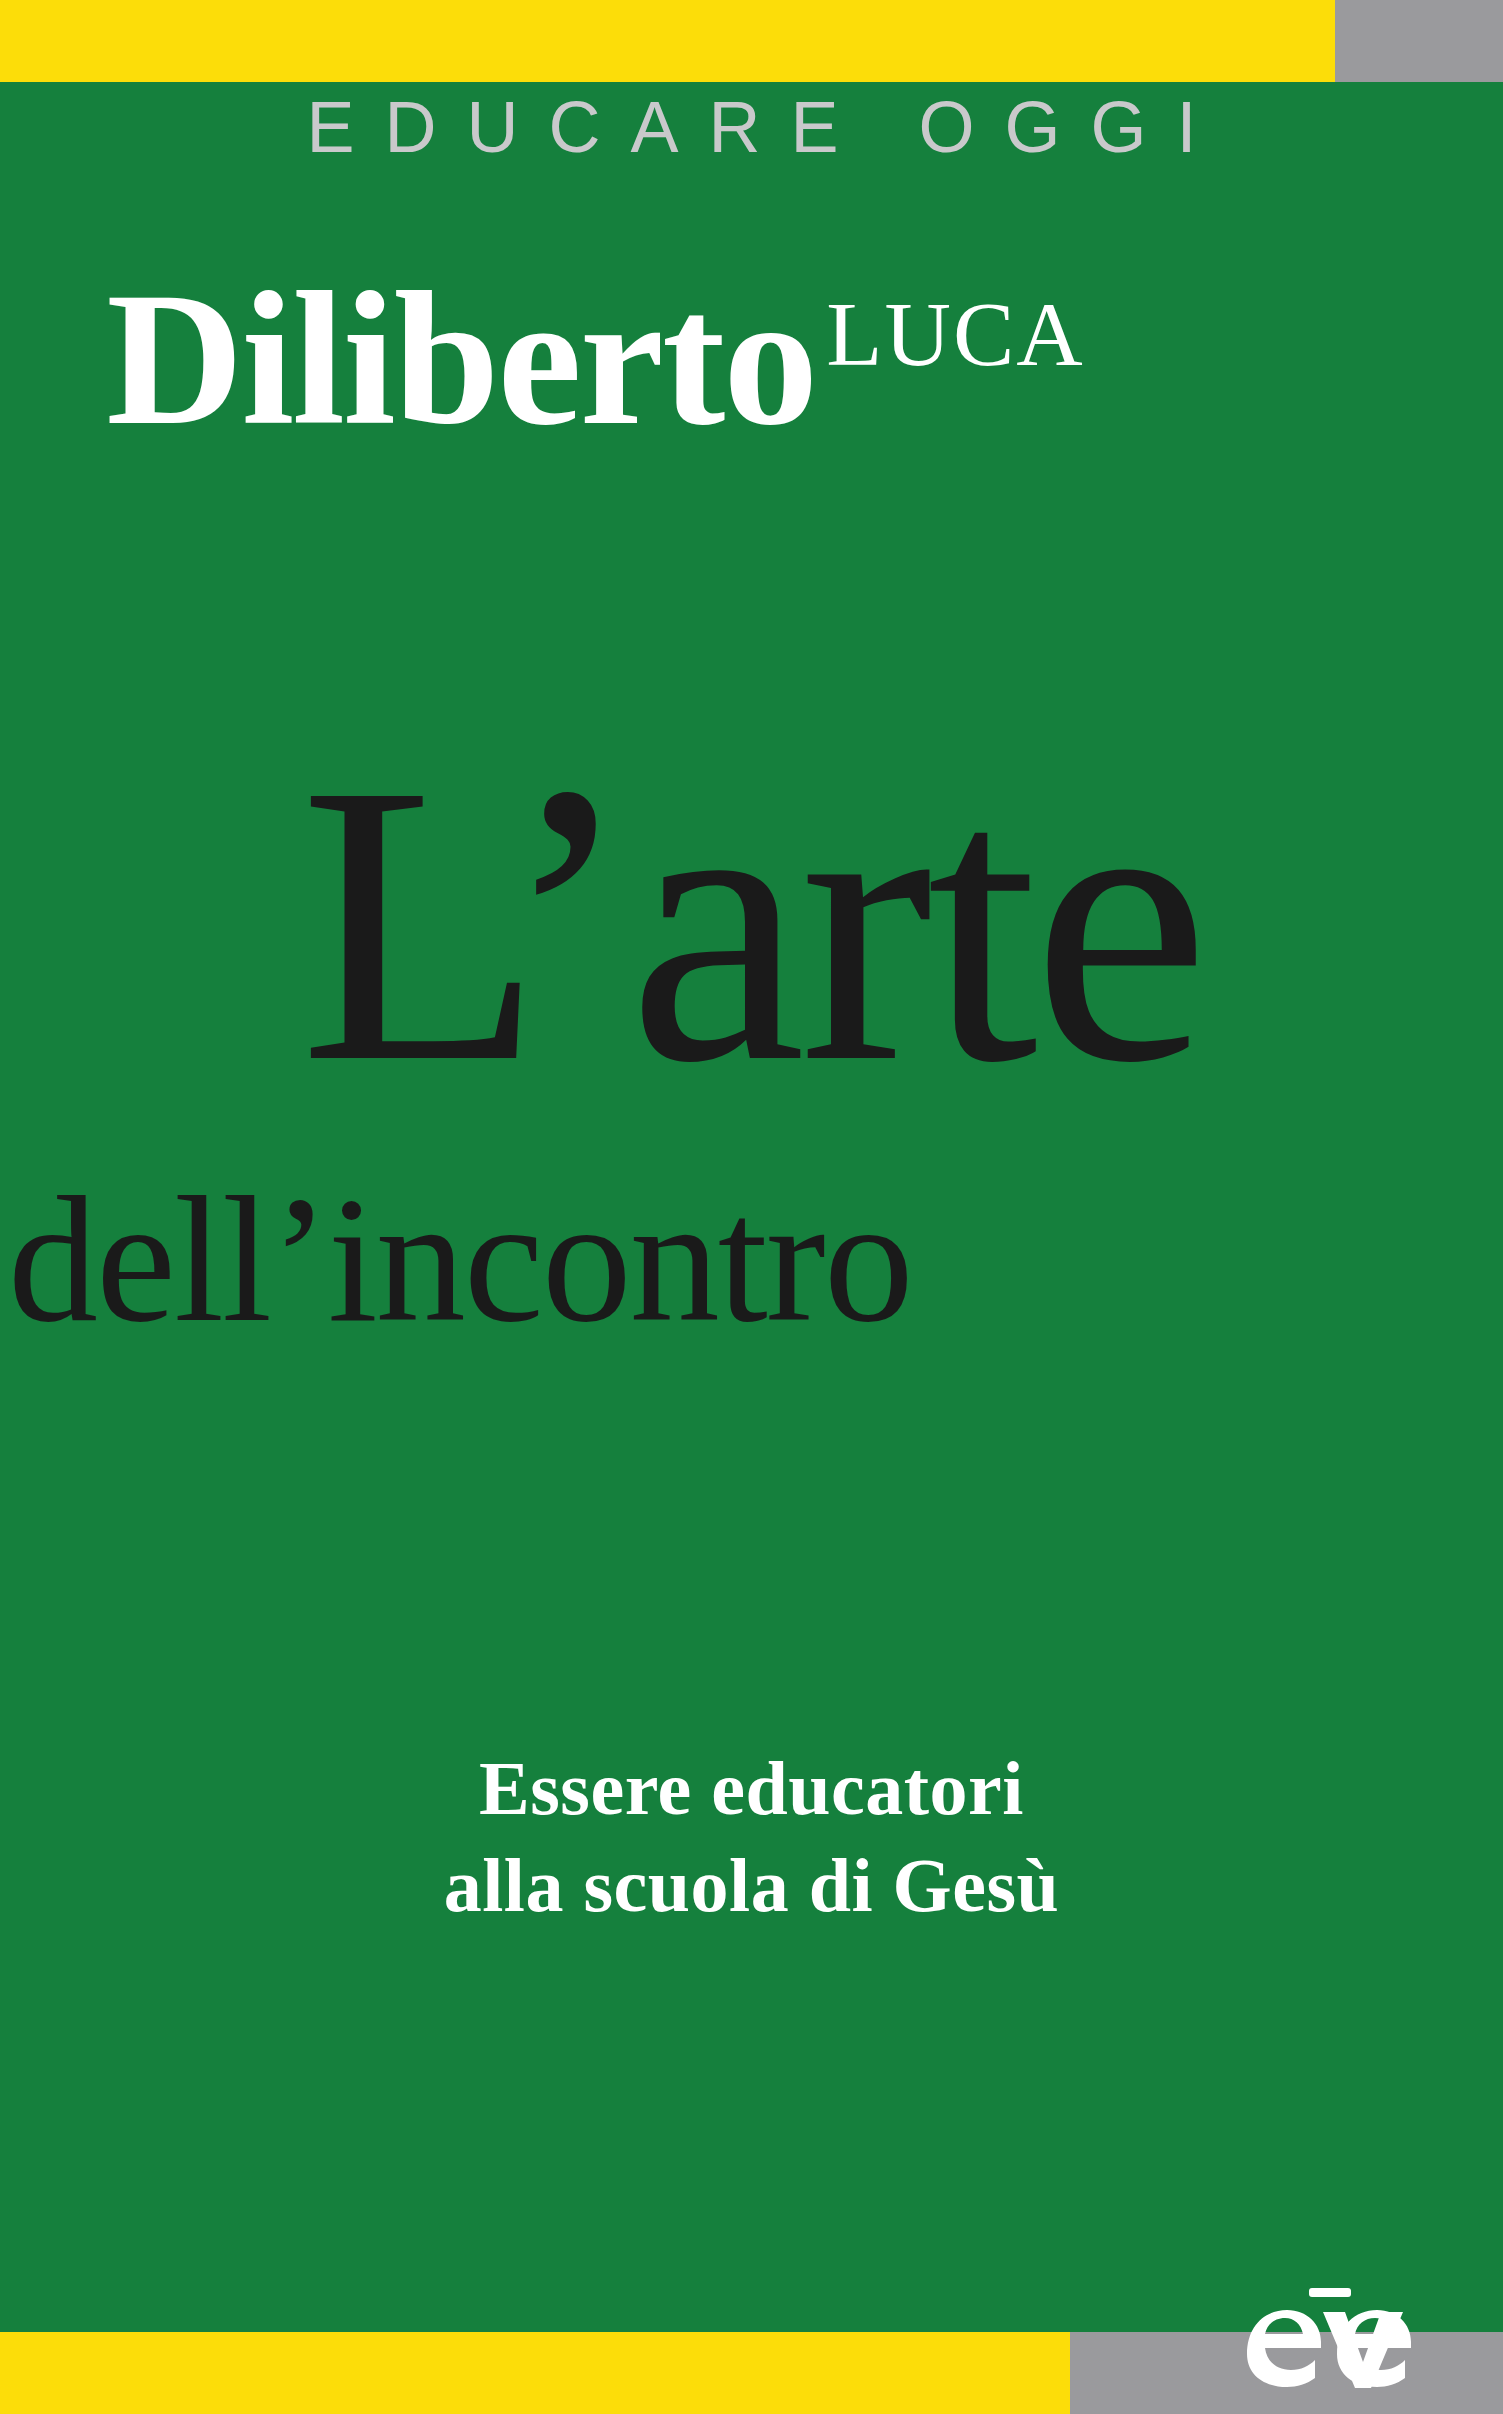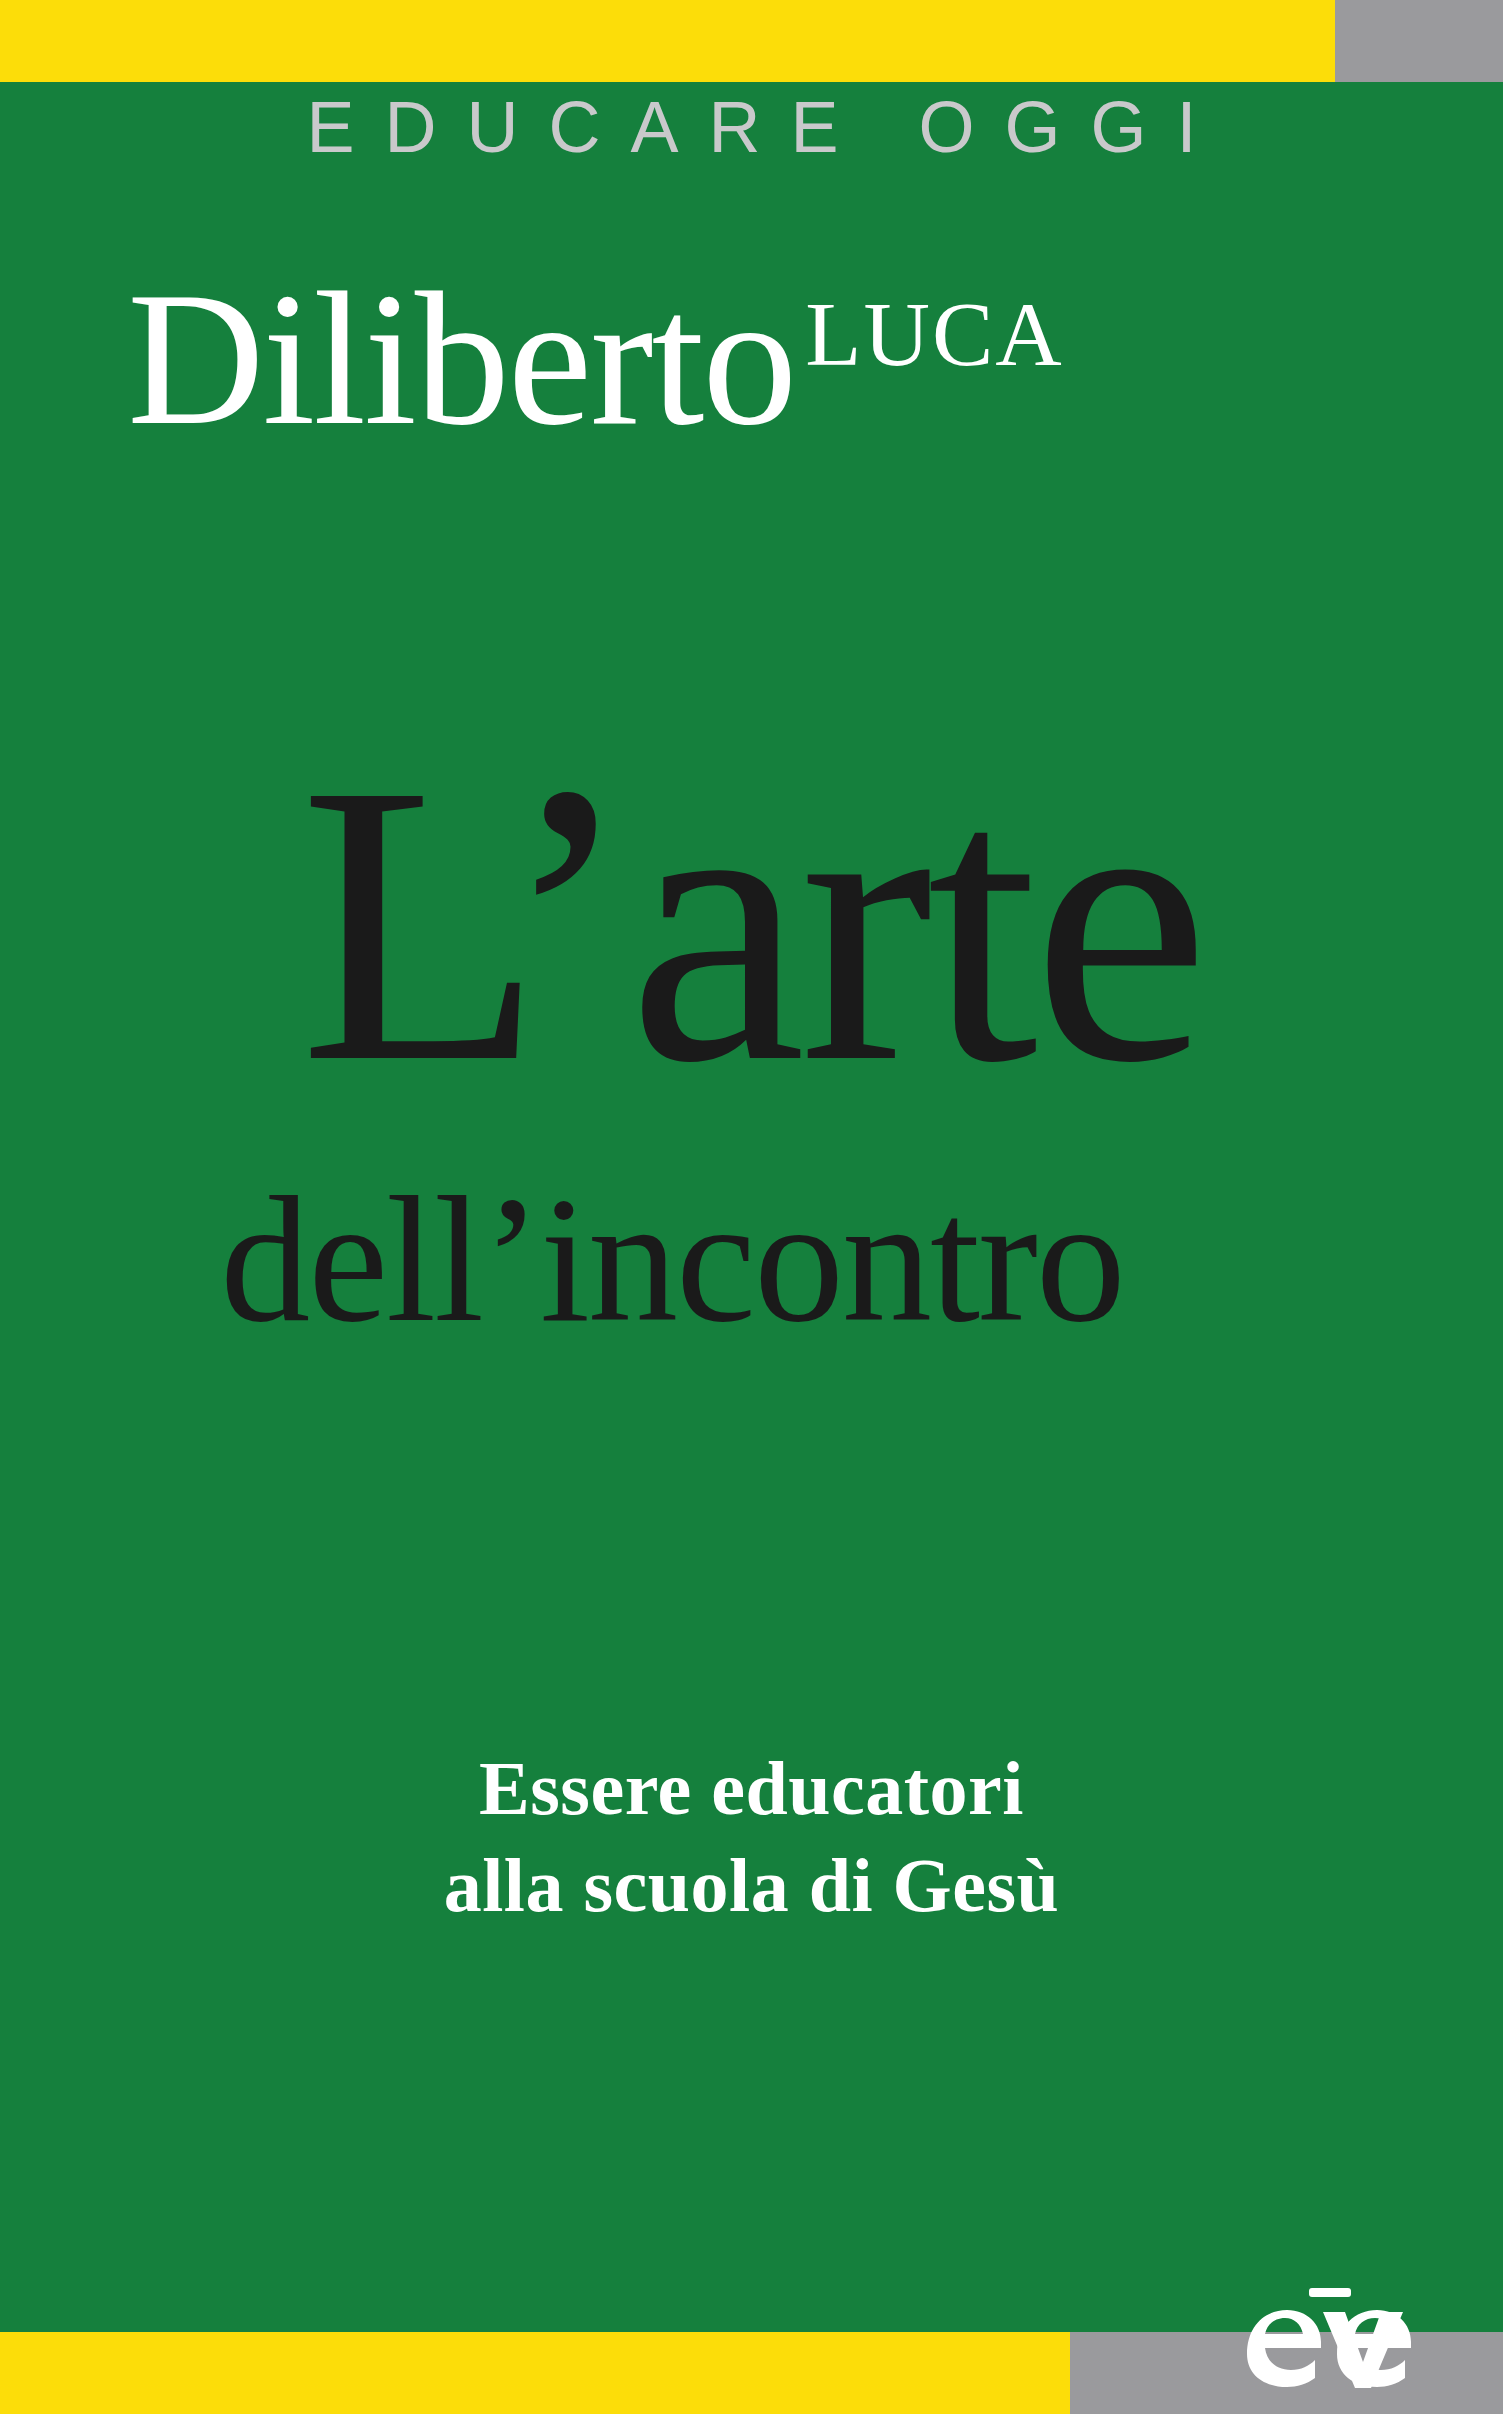--- a/index.html
+++ b/index.html
@@ -64,44 +64,43 @@
     font-size: 92px;
     font-weight: 400;
     letter-spacing: 2px;
     position: relative;
     top: -58px;
     left: 6px;
   }
   .author-last {
     font-family: "Liberation Serif", serif;
     font-size: 190px;
-    font-weight: 400;
+    font-weight: 700;
     letter-spacing: -2px;
     margin-left: -318px;
   }
   
   .title-main {
     position: absolute;
     top: 740px;
     left: 0;
     width: 1503px;
     text-align: center;
     color: #1a1a1a;
     font-family: "Liberation Serif", serif;
     font-size: 400px;
     line-height: 0.92;
     font-weight: 400;
     letter-spacing: -6px;
   }
   .title-sub {
     position: absolute;
     top: 1170px;
-    left: 0;
+    left: 8px;
     width: 1344px;
-    text-align: center;
     color: #1a1a1a;
     font-family: "Liberation Serif", serif;
     font-size: 180px;
     line-height: 1;
     font-weight: 400;
     letter-spacing: -2px;
   }
   
   .subtitle {
     position: absolute;

